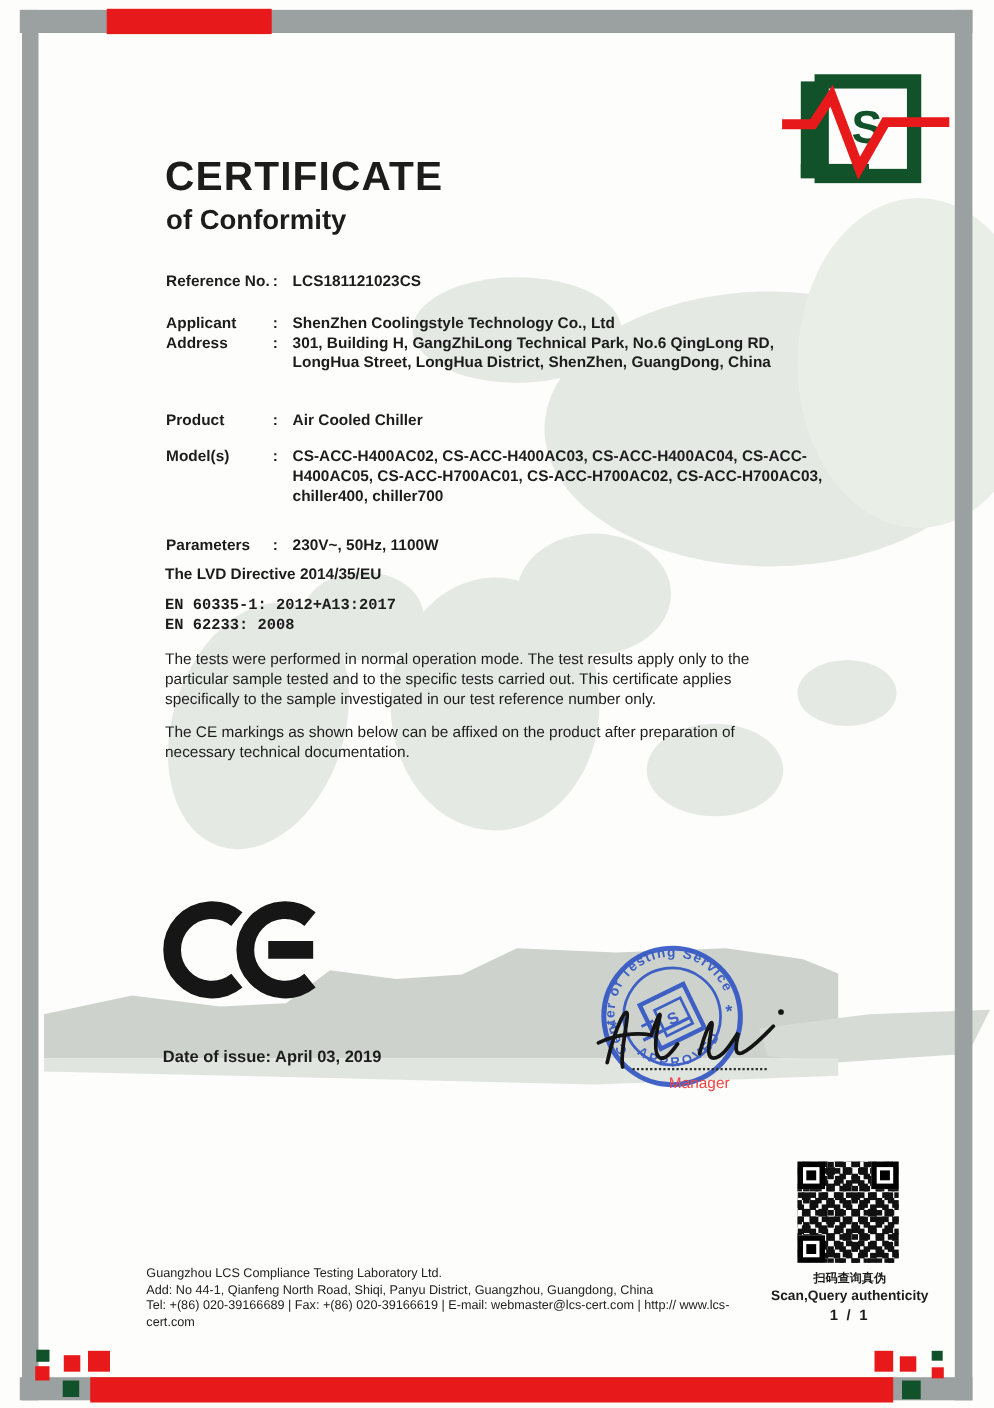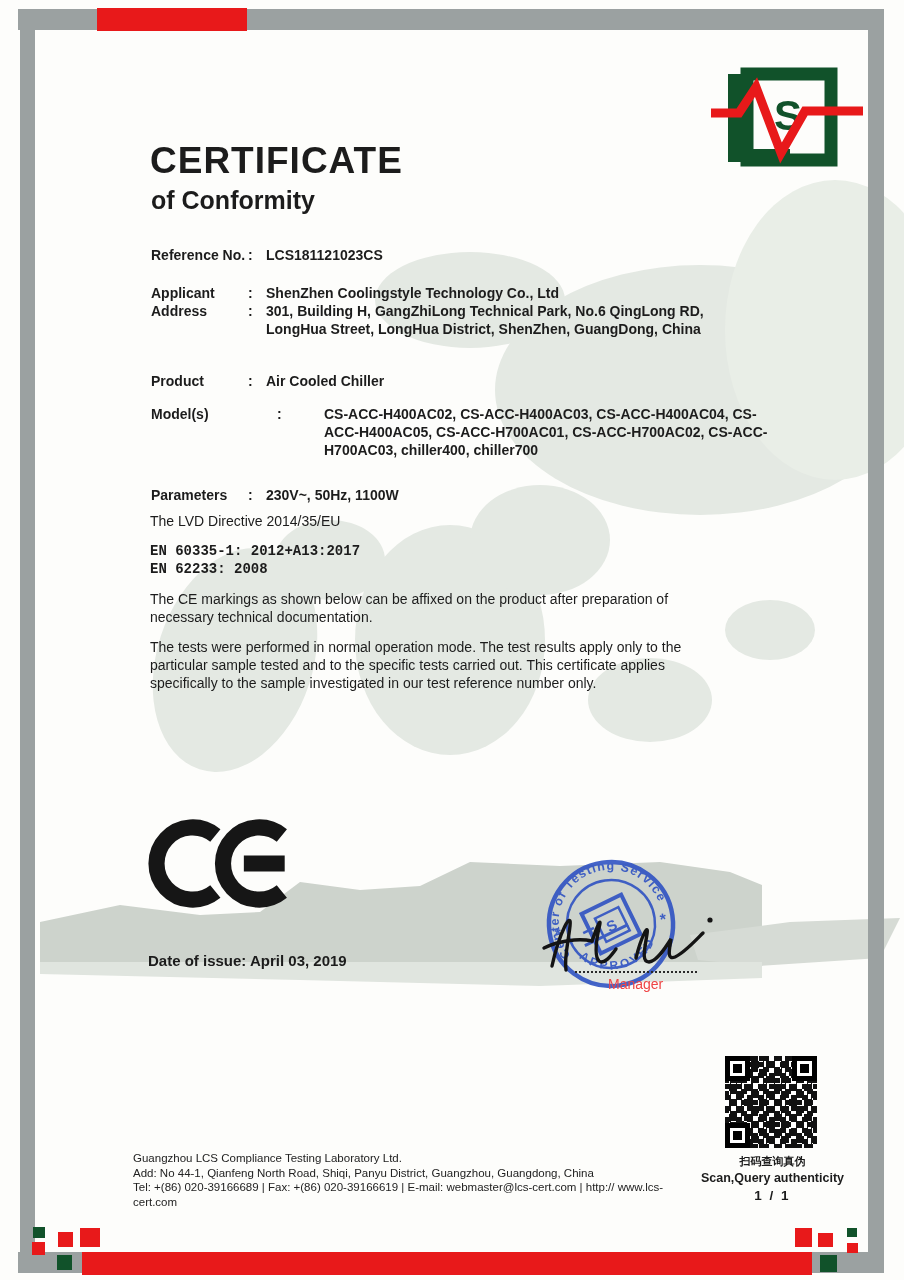--- a/index.html
+++ b/index.html
@@ -21,21 +21,21 @@
   .content{position:absolute;left:0;top:0;width:904px;height:1280px;z-index:2;}
   .title{position:absolute;left:150px;top:140px;font-size:37px;font-weight:bold;letter-spacing:1px;}
   .subtitle{position:absolute;left:151px;top:186px;font-size:25px;font-weight:bold;}
   .fields{position:absolute;left:151px;top:246px;width:640px;font-size:14px;line-height:18px;}
   .field{display:flex;font-weight:bold;}
   .field .lbl{width:97px;flex:none;}
   .field .sep{width:18px;flex:none;text-align:left;}
   .field .val{width:482px;}
   .bodytext{position:absolute;left:150px;top:512px;width:580px;font-size:14px;line-height:18px;}
   .para{margin:0 0 12px 0;}
-  .b{font-weight:normal;}
+  .b{font-weight:bold;}
   .mb14{margin-bottom:14px;} .mb12{margin-bottom:12px;}
   .std{font-weight:bold;line-height:18px;font-family:Liberation Mono, monospace;}
   .date-line{position:absolute;left:148px;top:952px;font-size:15px;font-weight:bold;}
   
   .stamp-wrap{position:absolute;left:520px;top:848px;width:230px;height:150px;}
   .sig-dots{position:absolute;left:575px;top:971px;width:122px;border-top:2px dotted #2a2a2a;}
   .manager{position:absolute;left:608px;top:976px;font-size:14px;color:#ef4444;text-align:right;}
   svg text{font-family:"Liberation Sans",sans-serif;}
   
   .qr{position:absolute;left:725px;top:1056px;width:92px;height:92px;background:
@@ -119,40 +119,40 @@
       <div class="field" style="margin-bottom:34px;">
         <span class="lbl">Address</span>
         <span class="sep">:</span>
         <span class="val">301, Building H, GangZhiLong Technical Park, No.6 QingLong RD, LongHua Street, LongHua District, ShenZhen, GuangDong, China</span>
       </div>
       <div class="field" style="margin-bottom:15px;">
         <span class="lbl">Product</span>
         <span class="sep">:</span>
         <span class="val">Air Cooled Chiller</span>
       </div>
-      <div class="field" style="margin-bottom:27px;gap:29px;">
+      <div class="field" style="margin-bottom:27px;">
         <span class="lbl">Model(s)</span>
         <span class="sep">:</span>
         <span class="val">CS-ACC-H400AC02, CS-ACC-H400AC03, CS-ACC-H400AC04, CS-ACC-H400AC05, CS-ACC-H700AC01, CS-ACC-H700AC02, CS-ACC-H700AC03, chiller400, chiller700</span>
       </div>
       <div class="field">
         <span class="lbl">Parameters</span>
         <span class="sep">:</span>
         <span class="val">230V~, 50Hz, 1100W</span>
       </div>
     </div>
 
     <div class="bodytext">
       <p class="para b mb12">The LVD Directive 2014/35/EU</p>
       <div class="mb12">
         <div class="std">EN 60335-1: 2012+A13:2017</div>
         <div class="std">EN 62233: 2008</div>
       </div>
+      <p class="para mb12" style="margin-top:12px;">The tests were performed in normal operation mode. The test results apply only to the particular sample tested and to the specific tests carried out. This certificate applies specifically to the sample investigated in our test reference number only.</p>
       <p class="para mb12">The CE markings as shown below can be affixed on the product after preparation of necessary technical documentation.</p>
-      <p class="para mb12" style="margin-top:12px;">The tests were performed in normal operation mode. The test results apply only to the particular sample tested and to the specific tests carried out. This certificate applies specifically to the sample investigated in our test reference number only.</p>
     </div>
 
     <svg class="abs" style="left:146px;top:810px;" width="152" height="108" viewBox="0 0 160 112">
       <g stroke="#161616" stroke-width="17" fill="none">
         <path d="M73,26 A38,38 0 1 0 73,85"></path>
         <path d="M143,26 A38,38 0 1 0 143,85"></path>
         <line x1="103" y1="55.5" x2="146" y2="55.5"></line>
       </g>
     </svg>
 

